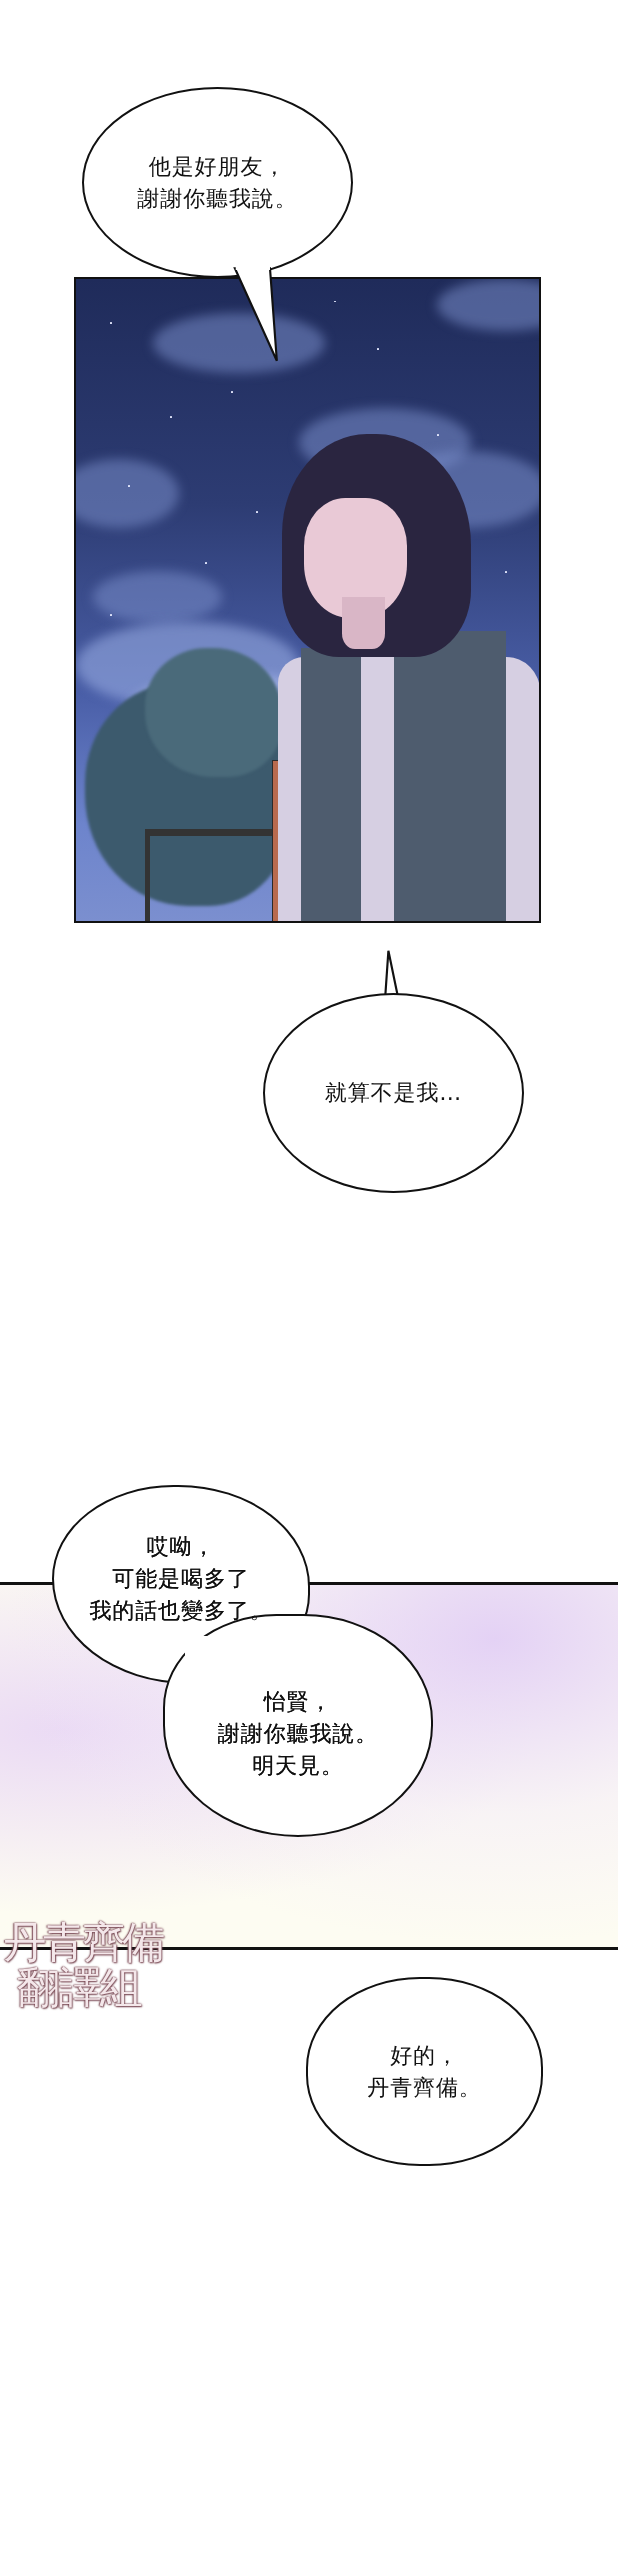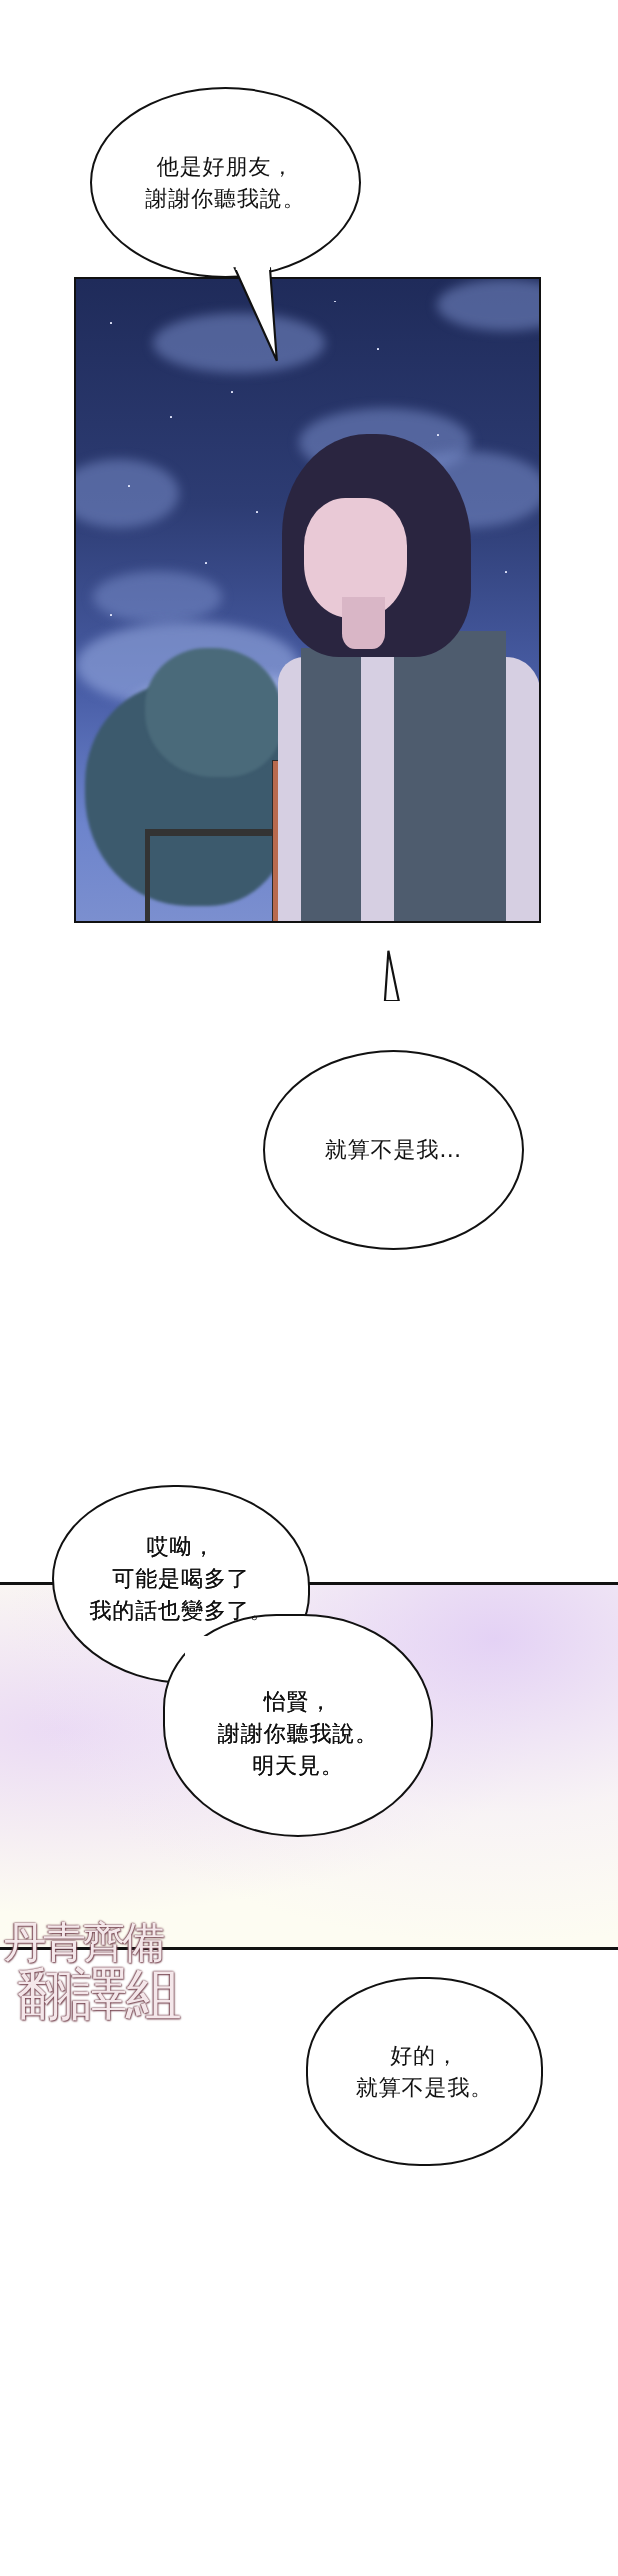--- a/index.html
+++ b/index.html
@@ -52,26 +52,26 @@
 
   
   .watermark {
     left: 3.4px; top: 1921px; width: 206px;
     color: #f4e7ea;
     font-family: "DejaVu Serif", "Liberation Serif", serif;
     text-shadow: 0 0 1.7px #7a4a55, 0.9px 0.9px 1.7px #7a4a55, -0.9px 0 1.7px #7a4a55;
     line-height: 1;
   }
   .wm1 { font-size: 43px; letter-spacing: -3.4px; }
-  .wm2 { font-size: 56px; letter-spacing: -1.7px; margin-left: 13.7px; margin-top: 1.7px; }
+  .wm2 { font-size: 43px; letter-spacing: -1.7px; margin-left: 13.7px; margin-top: 1.7px; }
 </style>
 </head>
 <body>
 
-<div class="bubble" style="left:90px; top:87px; width:271px; height:191px;">
+<div class="bubble" style="left:82px; top:87px; width:271px; height:191px;">
   <div class="txt">
     <div>他是好朋友，</div>
     <div>謝謝你聽我說。</div>
   </div>
 </div>
 
 <div class="abs panel1">
 
   <div class="cloud" style="left:77px; top:34px; width:172px; height:60px;"></div>
   <div class="cloud" style="left:361px; top:0px; width:137px; height:52px;"></div>
@@ -111,21 +111,21 @@
 </div>
 
 <svg class="tail" style="left:232px; top:258px;" width="52" height="107" viewBox="0 0 60 125">
   <path d="M 3 12 L 52 120 L 44 12 Z" fill="#fff" stroke="#111" stroke-width="2.5"></path>
   <rect x="4" y="0" width="40" height="14" fill="#fff"></rect>
 </svg>
 
 <svg class="tail" style="left:378px; top:949px;" width="26" height="52" viewBox="0 0 30 60">
   <path d="M 8 60 L 12 2 L 24 60 Z" fill="#fff" stroke="#111" stroke-width="2.5"></path>
 </svg>
-<div class="bubble" style="left:263px; top:1050px; width:261px; height:200px;">
+<div class="bubble" style="left:263px; top:993px; width:261px; height:200px;">
   <div class="txt">
     <div>就算不是我…</div>
   </div>
 </div>
 
 <div class="abs panel2"></div>
 
 <div class="bubble" style="left:52px; top:1485px; width:258px; height:199px; border-radius:48% 52% 46% 54%;">
   <div class="txt" style="margin-top:-12px;">
     <div>哎呦，</div>
@@ -159,16 +159,16 @@
 </div>
 
 <div class="abs watermark">
   <div class="wm1">丹青齊備</div>
   <div class="wm2">翻譯組</div>
 </div>
 
 <div class="bubble" style="left:306px; top:1977px; width:237px; height:189px; border-radius:48%;">
   <div class="txt">
     <div>好的，</div>
-    <div>就算不是我。</div>
+    <div>丹青齊備。</div>
   </div>
 </div>
 
 
 </body></html>

